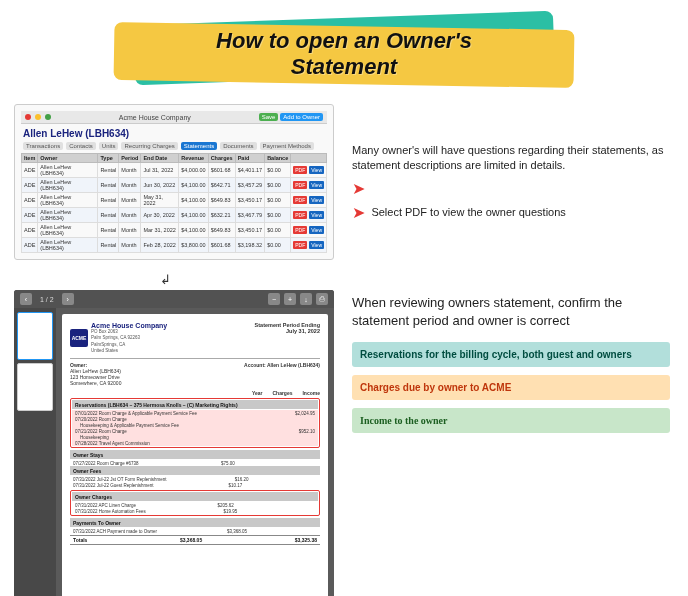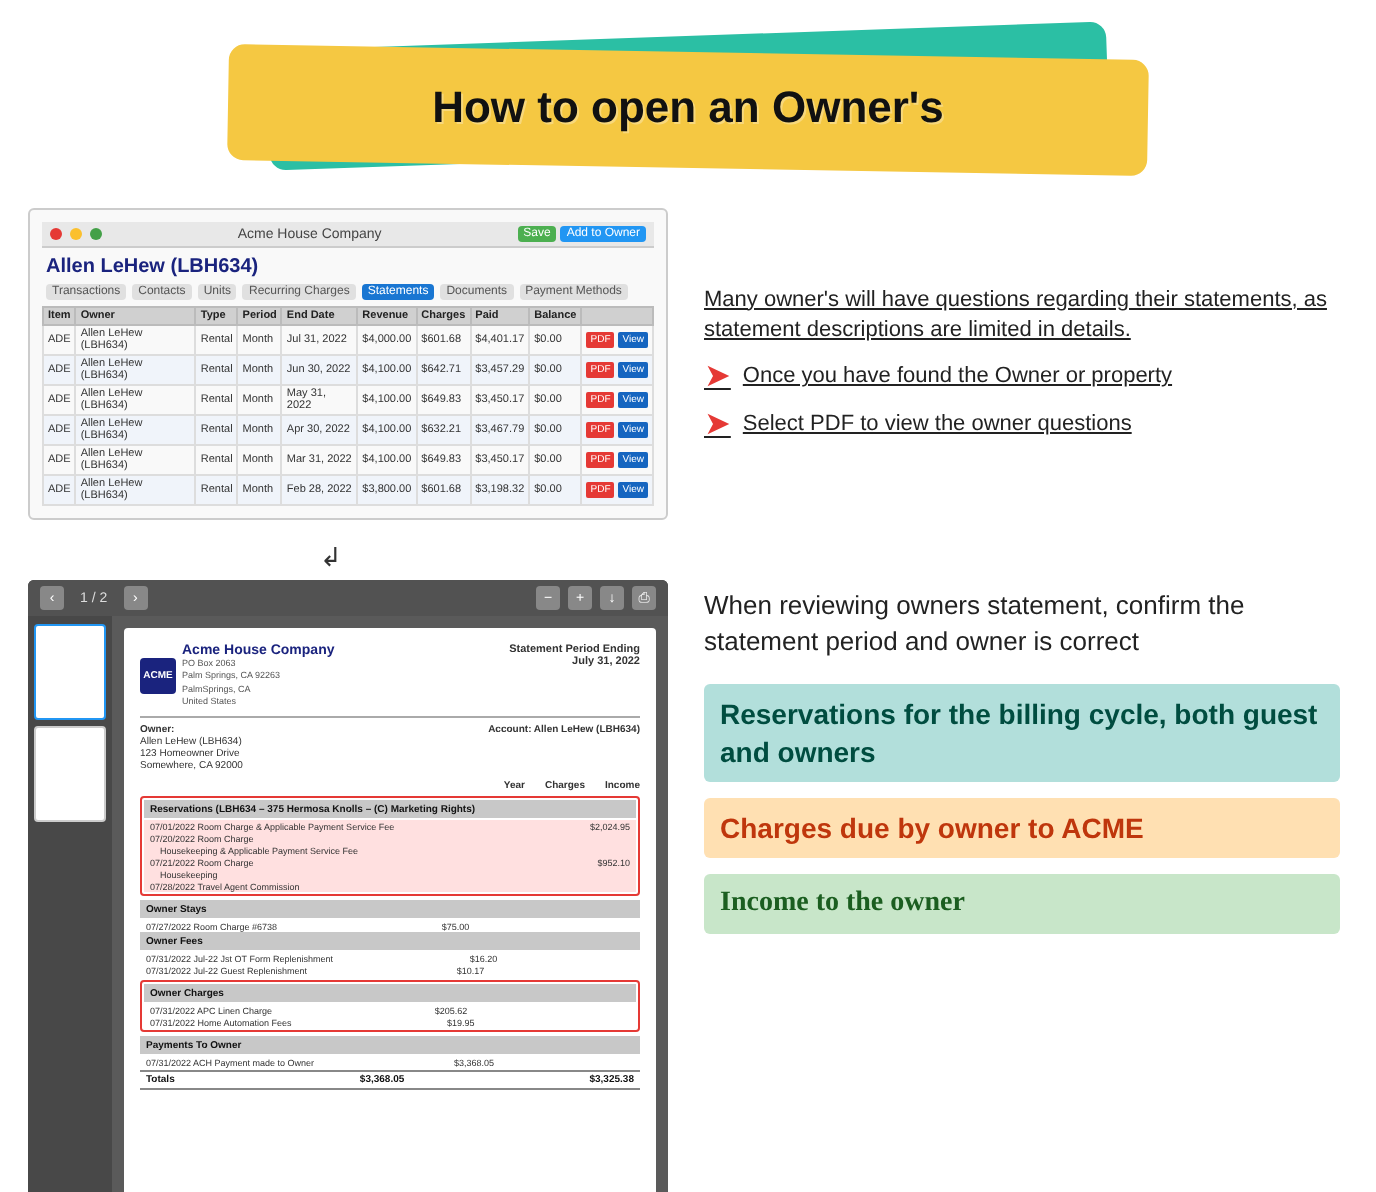--- a/index.html
+++ b/index.html
@@ -36,20 +36,21 @@
       background: #f5c842;
       border-radius: 8px;
       transform: rotate(1deg);
     }
     .banner-text {
       position: relative;
       z-index: 2;
       text-align: center;
       font-size: 22px;
       font-weight: 900;
+      font-style: italic;
       color: #111;
       line-height: 1.2;
       text-shadow: 1px 1px 0 rgba(255,255,255,0.3);
     }
 
     
     .top-section {
       display: flex;
       flex-direction: row;
       margin: 0 14px 10px 14px;
@@ -163,21 +164,20 @@
     .note-panel-top {
       flex: 1;
       display: flex;
       flex-direction: column;
       justify-content: center;
       gap: 8px;
       padding: 6px 4px;
       font-size: 11px;
       color: #222;
       line-height: 1.4;
-      text-decoration: underline;
     }
     .note-arrow {
       display: flex;
       align-items: flex-start;
       gap: 6px;
     }
     .arrow-right {
       color: #e53935;
       font-size: 16px;
       line-height: 1;
@@ -365,21 +365,21 @@
     }
     .callout-header {
       font-size: 13px;
       color: #222;
       line-height: 1.4;
       margin-bottom: 4px;
     }
     .callout-box {
       padding: 6px 8px;
       border-radius: 3px;
-      font-size: 14px;
+      font-size: 10px;
       font-weight: bold;
       line-height: 1.3;
     }
     .callout-box-teal {
       background: #b2dfdb;
       color: #004d40;
     }
     .callout-box-orange {
       background: #ffe0b2;
       color: #bf360c;
@@ -391,20 +391,21 @@
     }
   </style>
 </head>
 <body>
 
 <div class="title-banner">
   <div class="banner-bg-teal"></div>
   <div class="banner-bg-yellow"></div>
   <div class="banner-text">
     <span>How to open an Owner's</span><br>
+    <span>Statement</span>
   </div>
 </div>
 
 <div class="top-section">
 
   <div class="screenshot-panel">
     <div class="ss-header">
       <span class="ss-dot" style="background:#e53935;"></span>
       <span class="ss-dot" style="background:#fbc02d;"></span>
       <span class="ss-dot" style="background:#43a047;"></span>
@@ -543,21 +544,20 @@
             </td>
           </tr>
         </tbody>
     </table>
   </div>
 
   <div class="note-panel-top">
     <div>Many owner's will have questions regarding their statements, as statement descriptions are limited in details.</div>
     <div class="note-arrow">
       <span class="arrow-right">➤</span>
-      <span>Once you have found the Owner or property</span>
     </div>
     <div class="note-arrow">
       <span class="arrow-right">➤</span>
       <span>Select PDF to view the owner questions</span>
     </div>
   </div>
 </div>
 
 <div style="position:relative;height:16px;margin-left:160px;">
   <span style="font-size:13px;color:#333;">↲</span>

